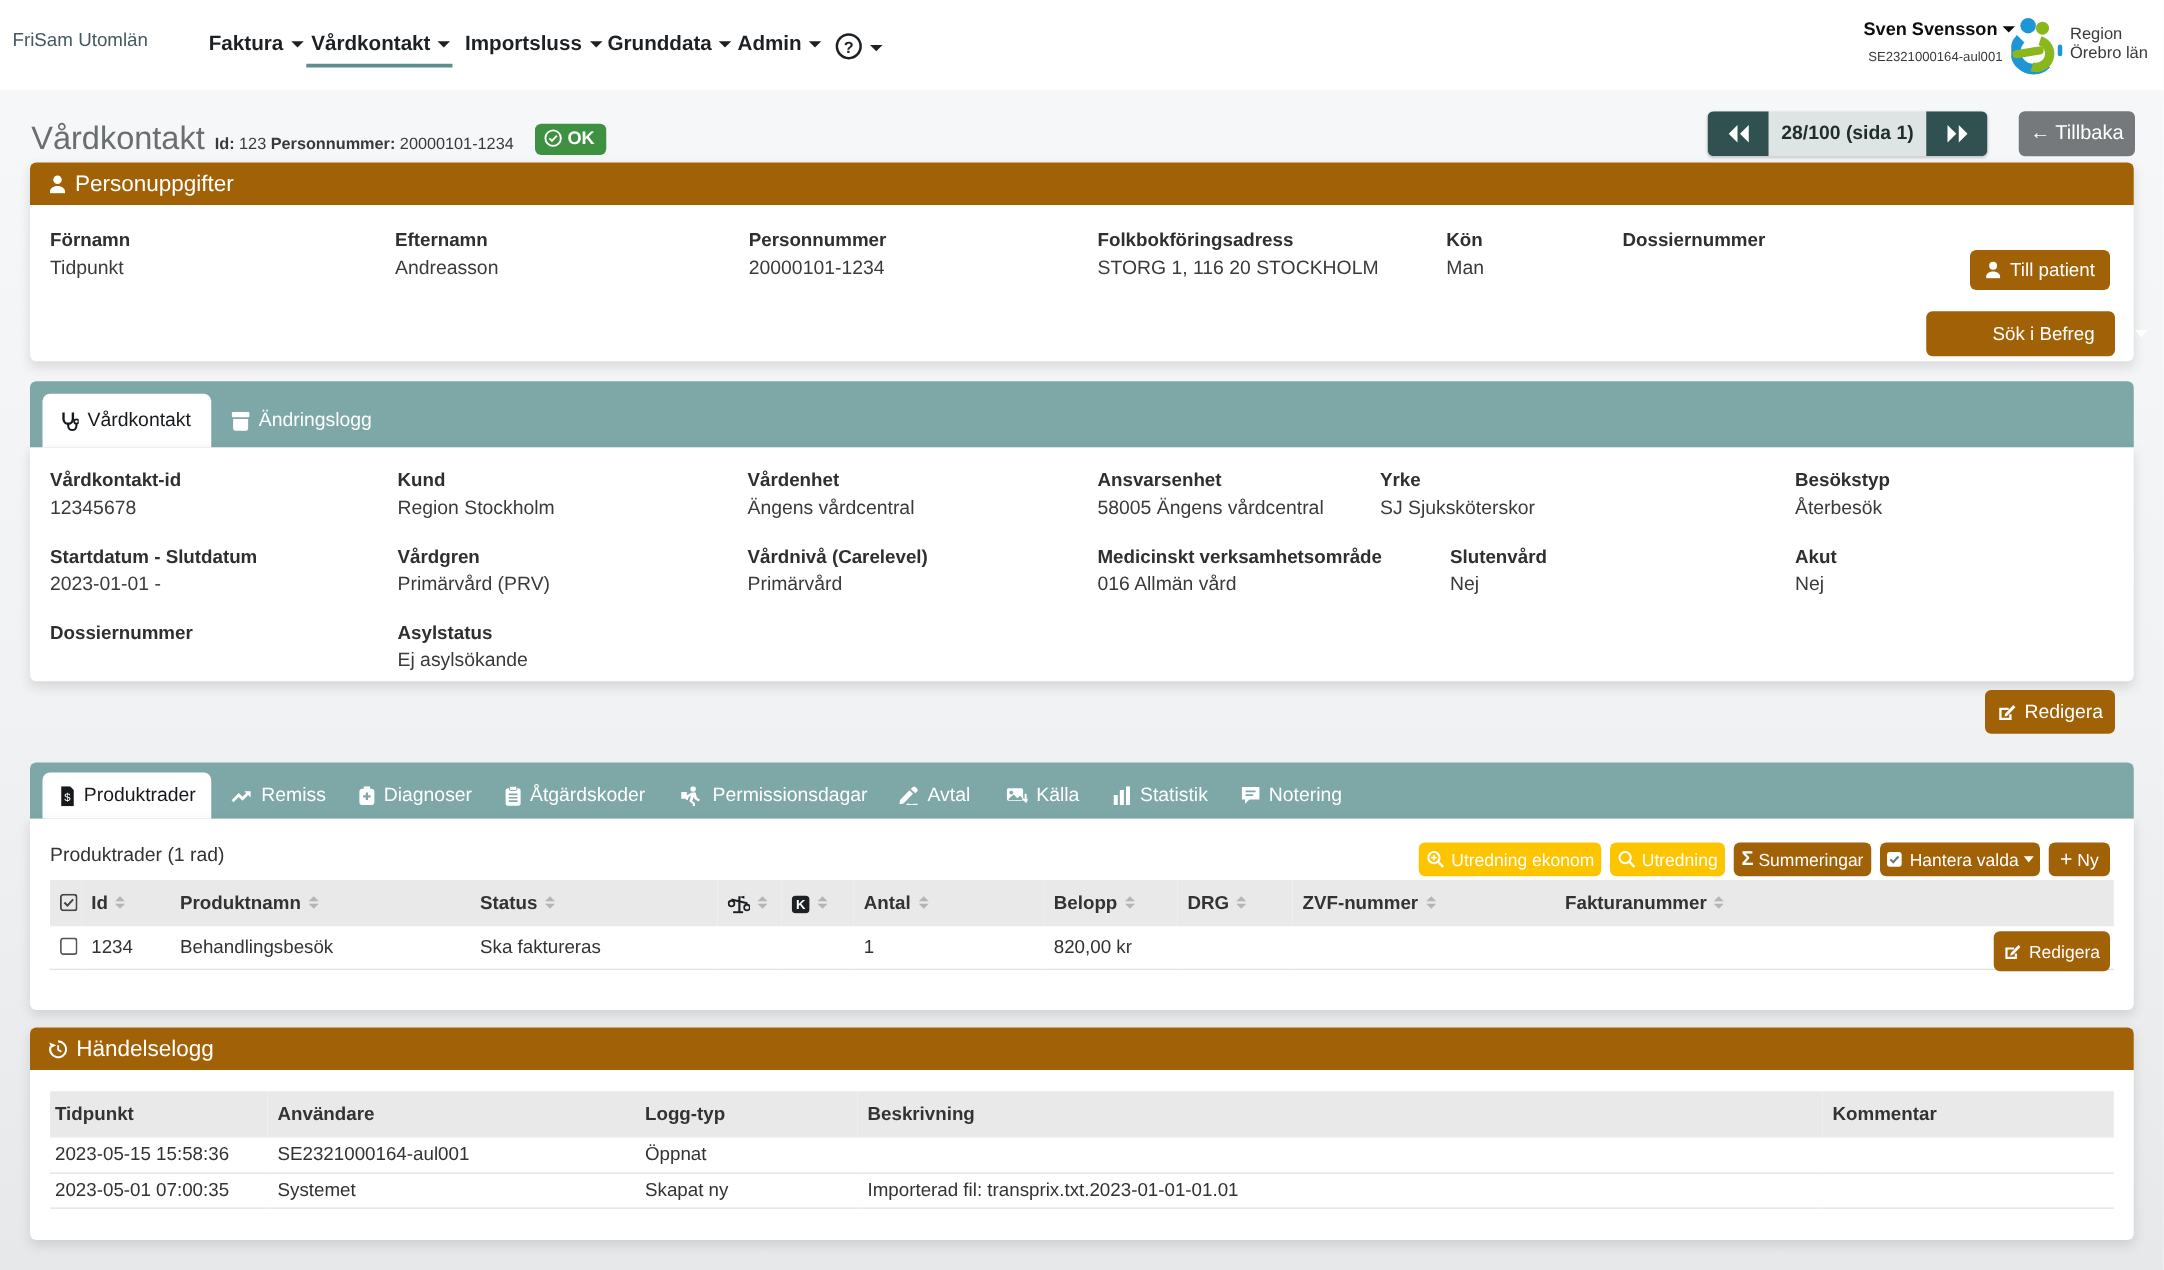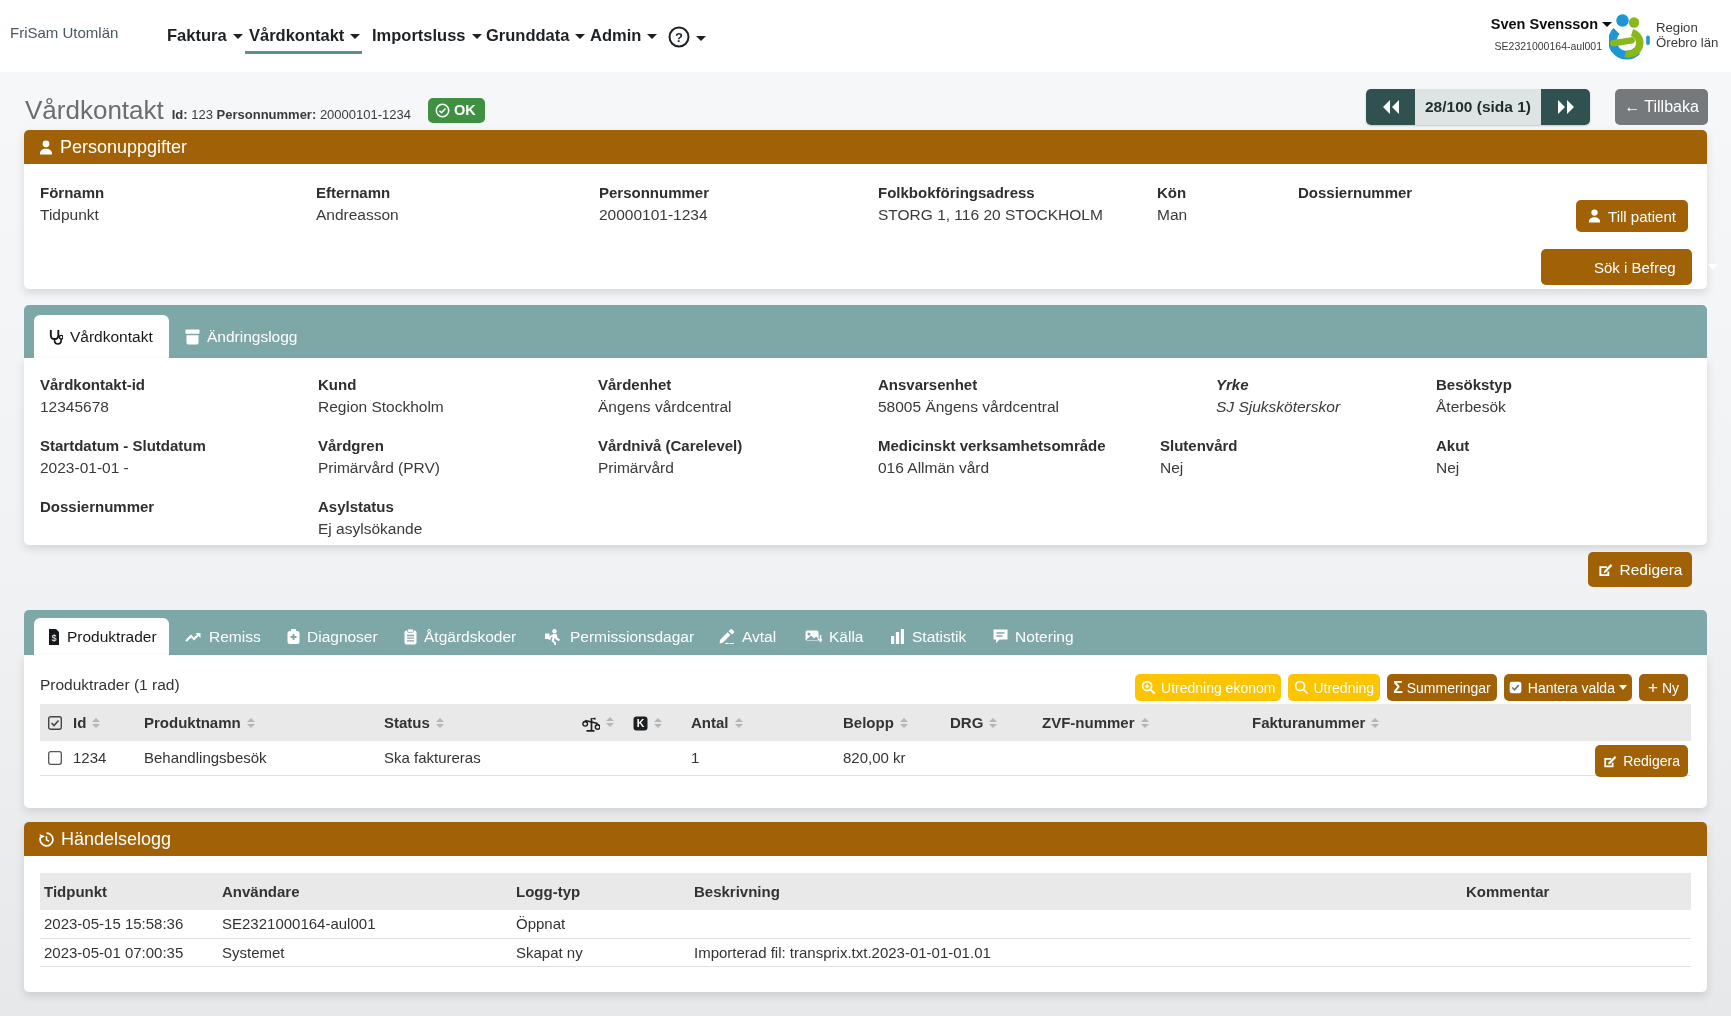--- a/index.html
+++ b/index.html
@@ -196,21 +196,21 @@
       <div class="fvalue">Region Stockholm</div>
     </div>
   <div class="field" style="left:574px; top:18px; width:278px;">
       <div class="flabel">Vårdenhet</div>
       <div class="fvalue">Ängens vårdcentral</div>
     </div>
   <div class="field" style="left:854px; top:18px; width:280px;">
       <div class="flabel">Ansvarsenhet</div>
       <div class="fvalue">58005 Ängens vårdcentral</div>
     </div>
-  <div class="field" style="left:1192px; top:18px; width:276px;font-style:italic;">
+  <div class="field" style="left:1080px; top:18px; width:276px;">
       <div class="flabel">Yrke</div>
       <div class="fvalue">SJ Sjuksköterskor</div>
     </div>
   <div class="field" style="left:1412px; top:18px; width:260px;">
       <div class="flabel">Besökstyp</div>
       <div class="fvalue">Återbesök</div>
     </div>
 
   <div class="field" style="left:16px; top:79px; width:276px;">
       <div class="flabel">Startdatum - Slutdatum</div>

